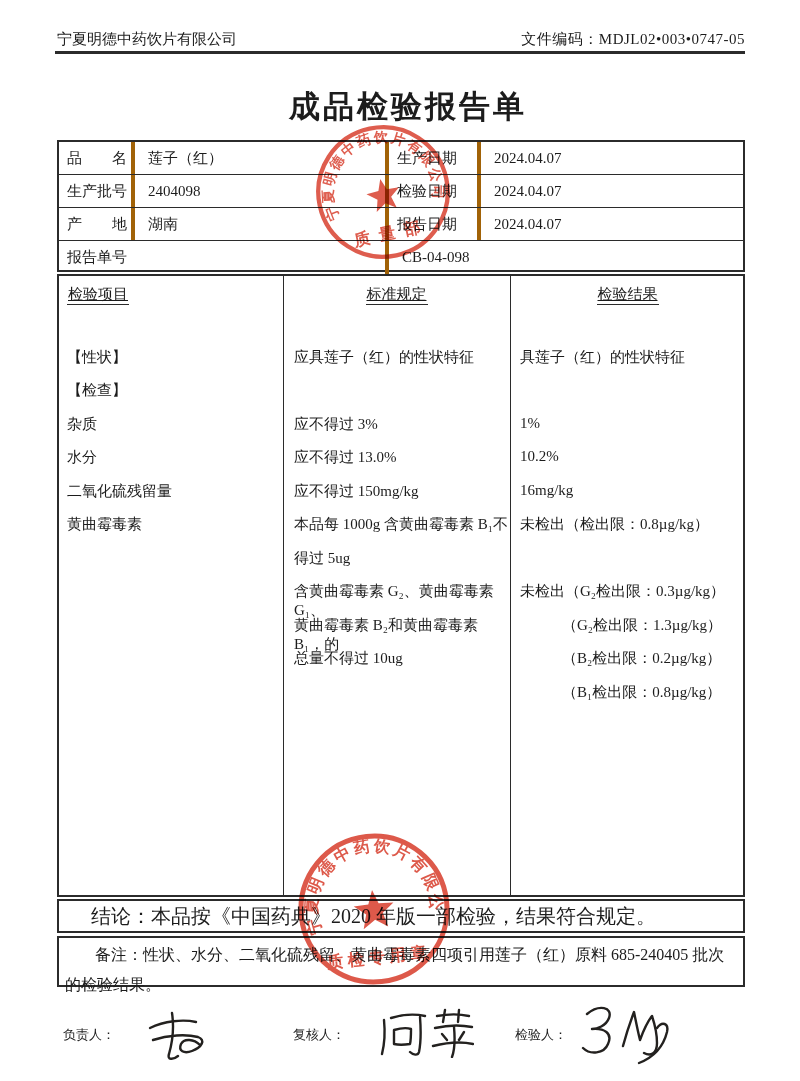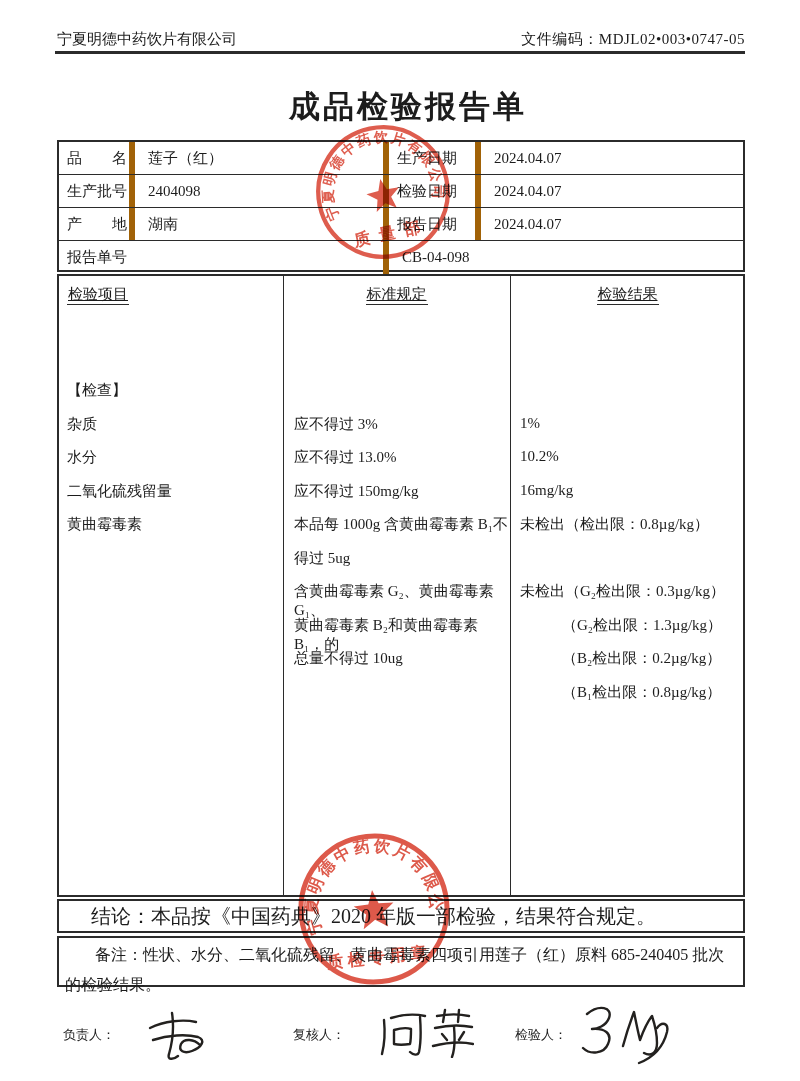--- a/index.html
+++ b/index.html
@@ -12,21 +12,21 @@
   .lh-code{position:absolute;right:55px;top:30px;font-size:15px;letter-spacing:.5px;}
   .lh-rule{position:absolute;left:55px;top:51px;width:690px;height:3px;background:#2b2b2b;}
   
   .doc-title{position:absolute;left:8px;top:86px;width:800px;text-align:center;
     font-size:31px;font-weight:bold;letter-spacing:3px;}
   
   .info-table{position:absolute;left:57px;top:140px;width:688px;height:132px;
     border:2px solid #2b2b2b;box-sizing:border-box;font-size:15px;}
   .irow{display:flex;height:33px;border-bottom:1px solid #2b2b2b;box-sizing:border-box;}
   .irow:last-child{border-bottom:none;}
-  .icell{display:flex;align-items:center;box-sizing:border-box;border-right:6px solid #a16207;overflow:hidden;}
+  .icell{display:flex;align-items:center;box-sizing:border-box;border-right:4px solid #a16207;overflow:hidden;}
   .icell.last{border-right:none;text-align:right;}
   .c-lab1{width:76px;padding-left:8px;}
   .c-val1{width:254px;padding-left:13px;}
   .c-lab2{width:92px;padding-left:8px;}
   .c-val2{flex:1;padding-left:13px;}
   .c-repno{width:330px;padding-left:8px;}
   .c-repval{flex:1;padding-left:13px;}
   
   .result-table{position:absolute;left:57px;top:274px;width:688px;height:623px;
     border:2px solid #2b2b2b;box-sizing:border-box;font-size:15px;}
@@ -95,20 +95,25 @@
     </div>
   </div>
 
   <div class="result-table">
     <div class="vline v1"></div>
     <div class="vline v2"></div>
     <div class="rhead rh1"><span>检验项目</span></div>
     <div class="rhead rh2"><span>标准规定</span></div>
     <div class="rhead rh3"><span>检验结果</span></div>
 
+    <div class="rrow" style="top:72px">
+      <div class="rc1">【性状】</div>
+      <div class="rc2">应具莲子（红）的性状特征</div>
+      <div class="rc3">具莲子（红）的性状特征</div>
+    </div>
     <div class="rrow" style="top:105px">
       <div class="rc1">【检查】</div>
       <div class="rc2"></div>
       <div class="rc3"></div>
     </div>
     <div class="rrow" style="top:139px">
       <div class="rc1">杂质</div>
       <div class="rc2">应不得过 3%</div>
       <div class="rc3">1%</div>
     </div>

